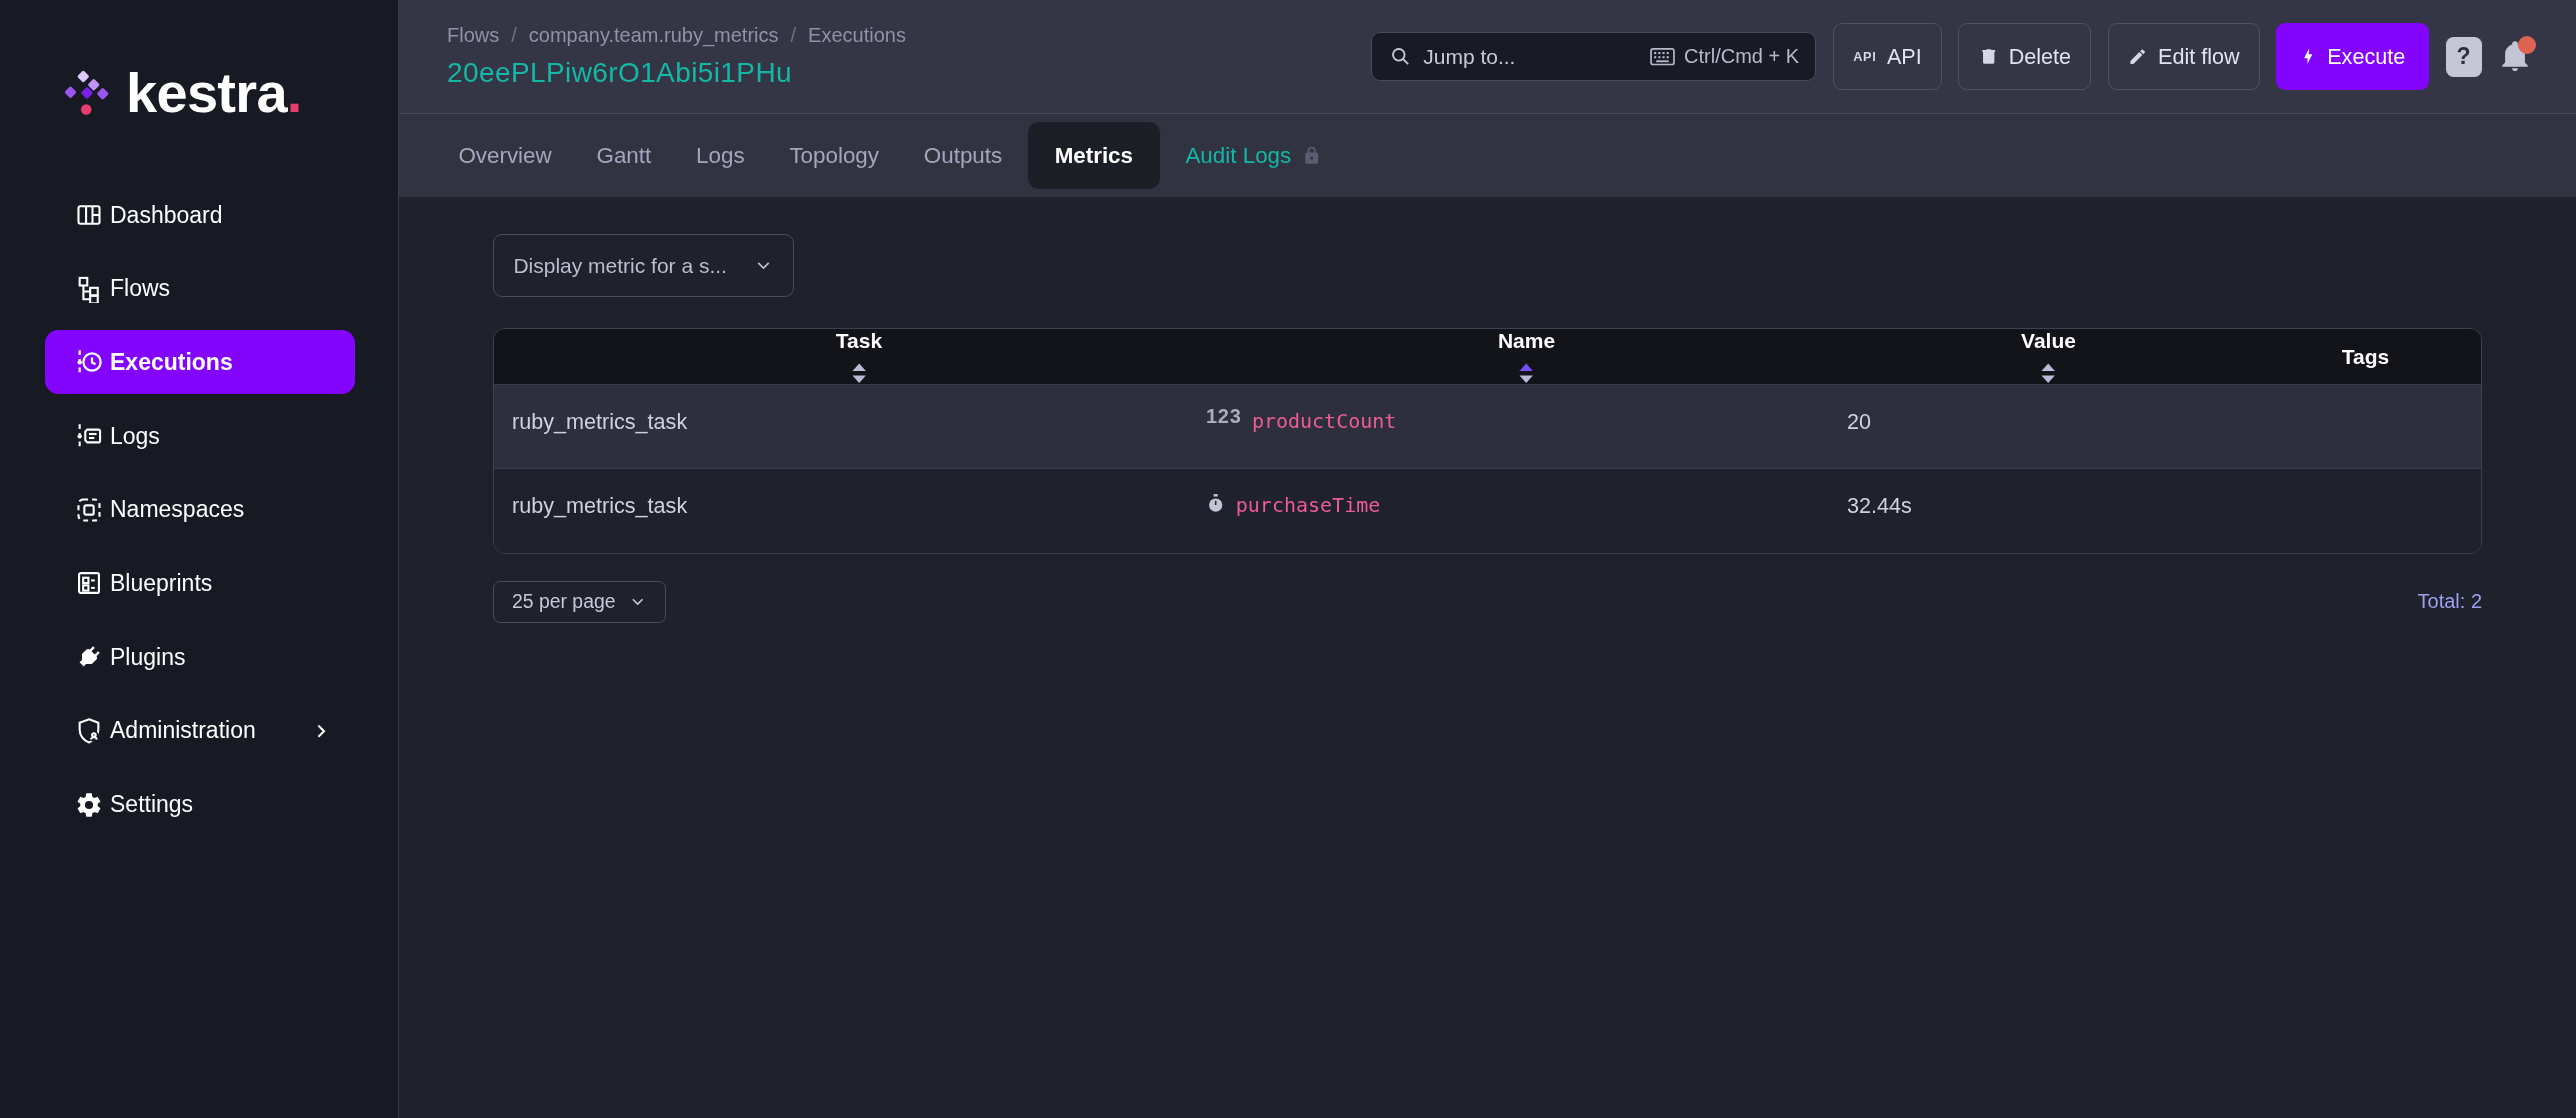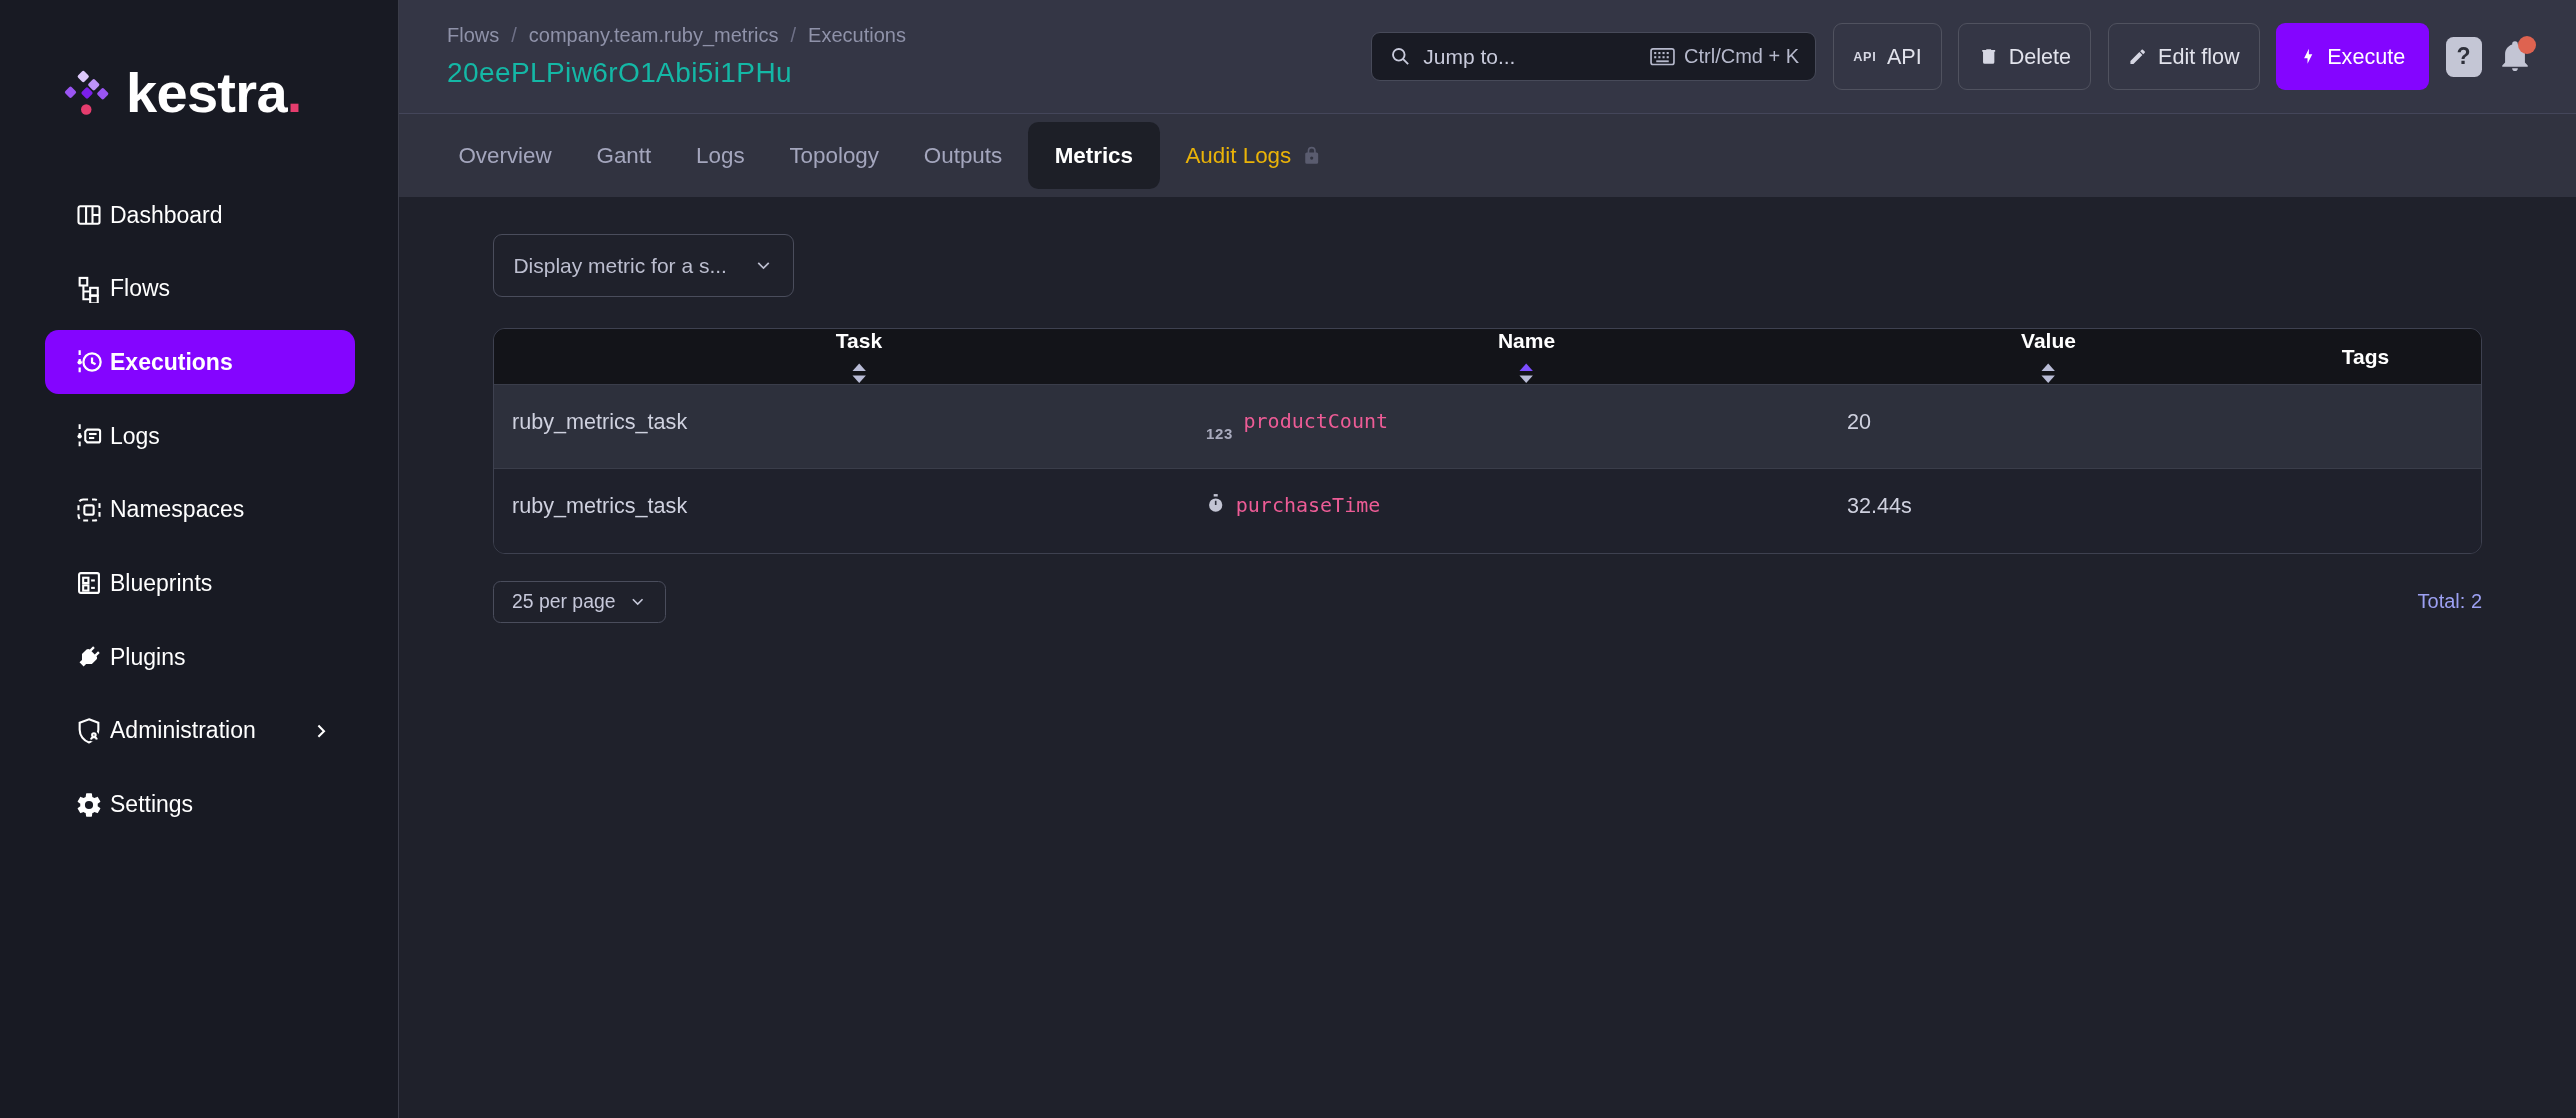--- a/index.html
+++ b/index.html
@@ -70,21 +70,21 @@
     display:flex; align-items:center; padding-left:37px;
   }
   .tab{
     padding:0 22.4px; height:84px; display:flex; align-items:center; gap:10.4px;
     font-size:22.4px; color:#A4A6BD; cursor:pointer;
   }
   .tab.active{
     background:#1D1F27; border-radius:10.4px; height:67px;
     font-weight:bold; color:#FFFFFF; padding:0 27px; margin:0 3px;
   }
-  .tab.locked{ color:#eab308; cursor:default; }
+  .tab.locked{ color:#14b8a6; cursor:default; }
   
   .content{ flex:1; background:#1F212B; padding:37px 94px 0 94px; }
   .metric-filter{
     width:301px; height:63px; border:1.5px solid #4A4D5C; border-radius:9px;
     display:flex; align-items:center; justify-content:space-between;
     padding:0 19.4px; font-size:21px; color:#BCBECF; cursor:pointer;
   }
   .table-wrap{ margin-top:31px; border:1.5px solid #3E4150; border-radius:12px; overflow:hidden; }
   table{ width:100%; border-collapse:collapse; table-layout:fixed; }
   thead th{
@@ -99,22 +99,22 @@
   }
   tbody tr{ border-top:1.5px solid #3A3D4A; }
   tr.row-even{ background:#2D303C; }
   tr.row-odd{ background:#1F212C; }
   .metric-name{
     font-family:"DejaVu Sans Mono", monospace;
     font-size:20px; color:#ED5C96;
   }
   .name-cell{ display:flex; align-items:flex-start; gap:10.4px; }
   .counter-glyph{
-    font-size:15px; font-weight:bold; letter-spacing:0.7px; color:#A9ABBE;
-    position:relative; top:-4.5px;margin-top:20px;
+    font-size:20px; font-weight:bold; letter-spacing:0.7px; color:#A9ABBE;
+    position:relative; top:-4.5px;
   }
   .sort-icn{ width:16.4px; height:22.4px; }
   .table-footer{ margin-top:27px; display:flex; justify-content:space-between; align-items:center; }
   .per-page{
     height:42px; border:1.5px solid #4A4D5C; border-radius:7.5px;
     display:flex; align-items:center; gap:12px; padding:0 18px;
     font-size:19.4px; color:#C6C8DA; cursor:pointer; background:transparent;
   }
   .total{ font-size:20px; color:#9CA0F2; }
   svg{ display:block; }

